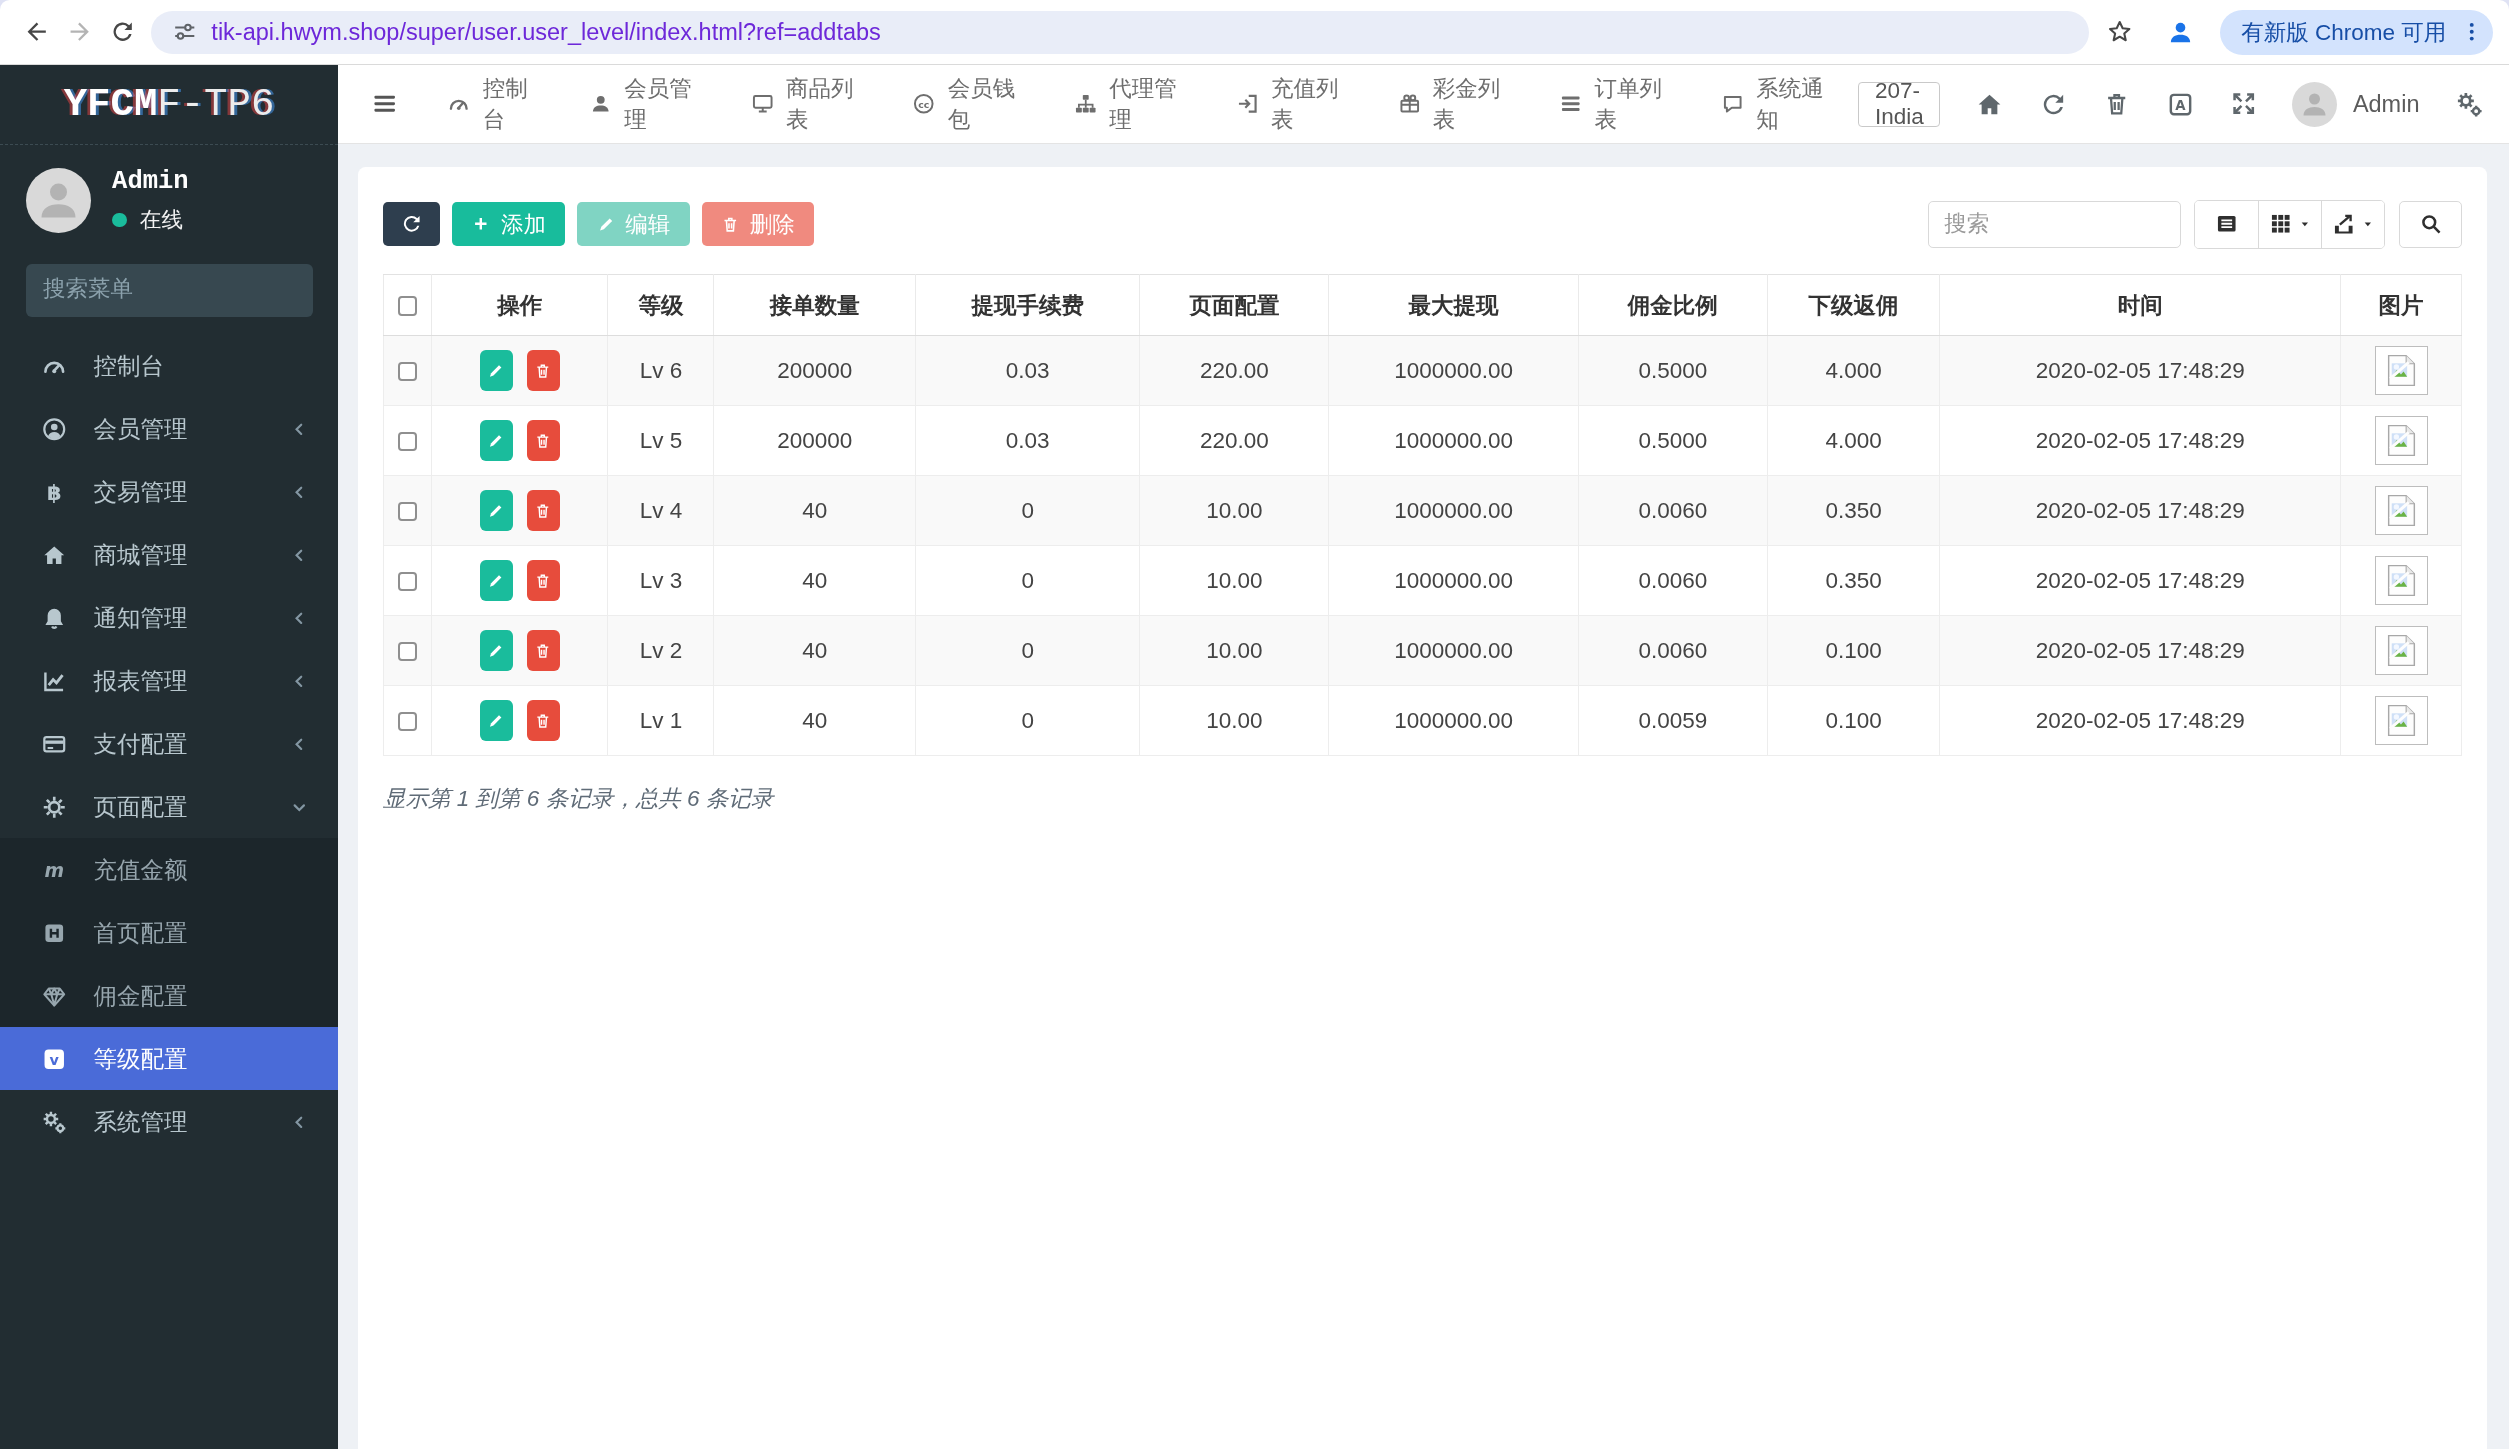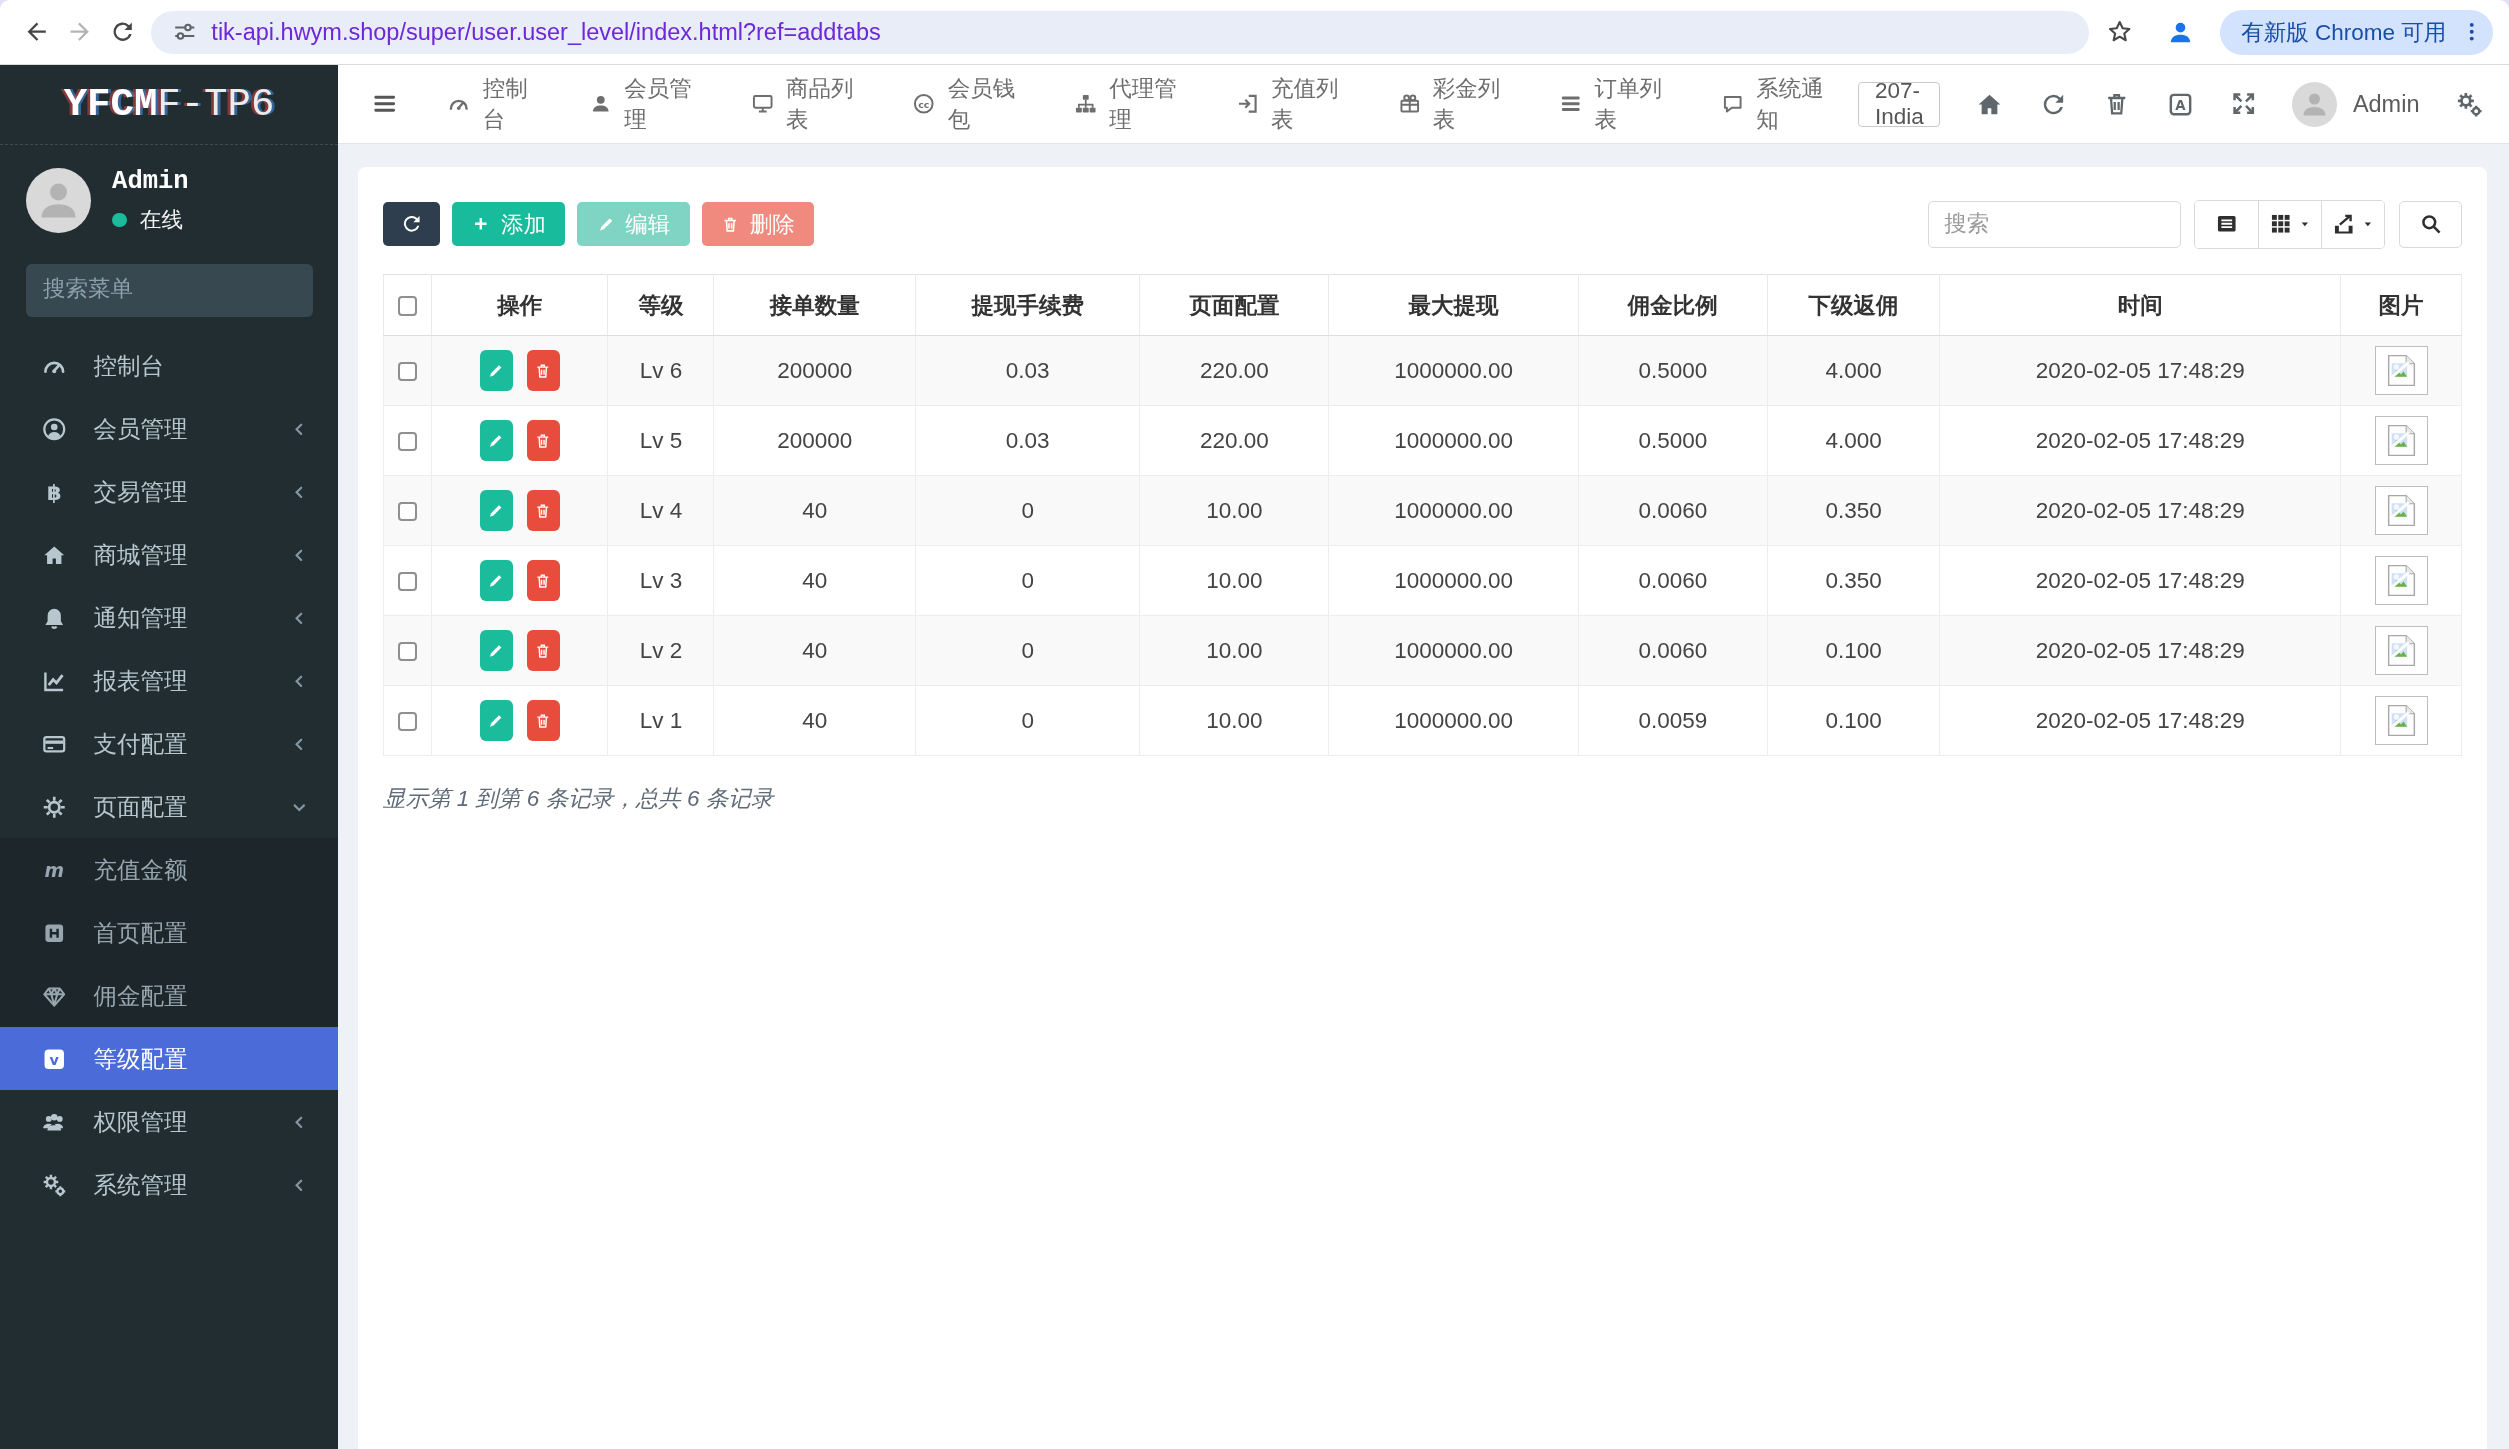--- a/index.html
+++ b/index.html
@@ -506,33 +506,20 @@
           <span class="ic">
             <svg width="26.5" height="26.5" viewBox="0 0 27 27">
               <use href="#s-vimeo"></use>
             </svg>
           </span>
           <span>等级配置</span>
         </li>
       <li class="mi">
           <span class="ic">
             <svg width="26.5" height="26.5" viewBox="0 0 27 27">
-              <use href="#s-users"></use>
-            </svg>
-          </span>
-          <span>权限管理</span>
-          <span class="chev">
-            <svg width="18.6" height="18.6" viewBox="0 0 19 19">
-              <use href="#s-chev-l"></use>
-            </svg>
-          </span>
-        </li>
-      <li class="mi">
-          <span class="ic">
-            <svg width="26.5" height="26.5" viewBox="0 0 27 27">
               <use href="#s-cogs"></use>
             </svg>
           </span>
           <span>系统管理</span>
           <span class="chev">
             <svg width="18.6" height="18.6" viewBox="0 0 19 19">
               <use href="#s-chev-l"></use>
             </svg>
           </span>
         </li>

